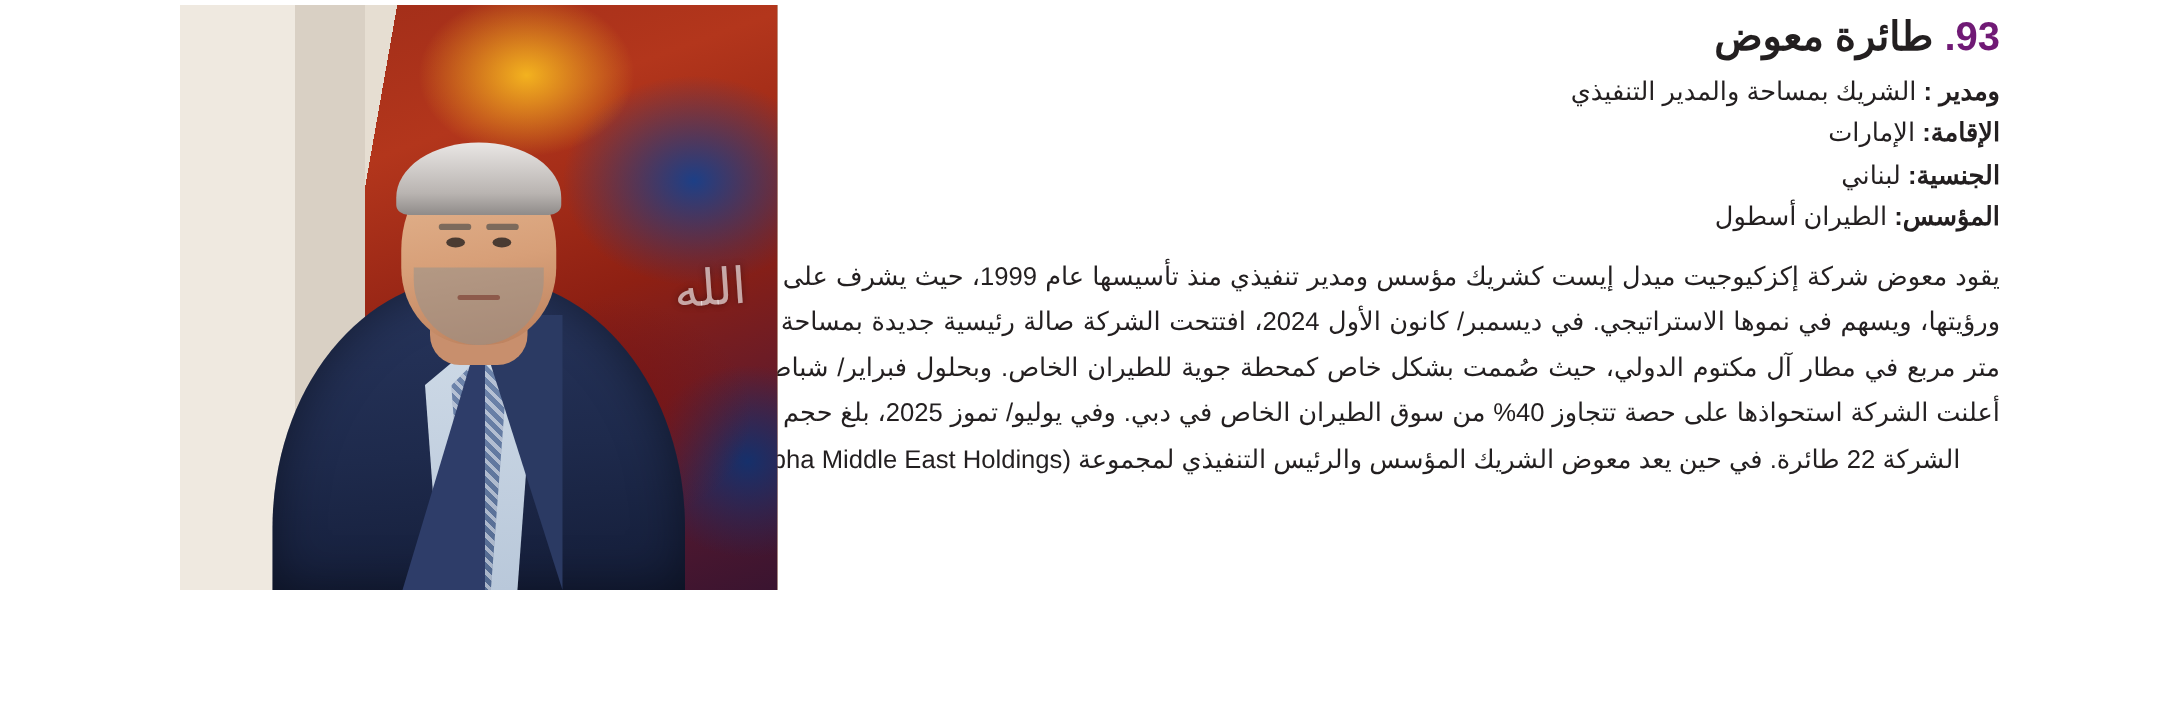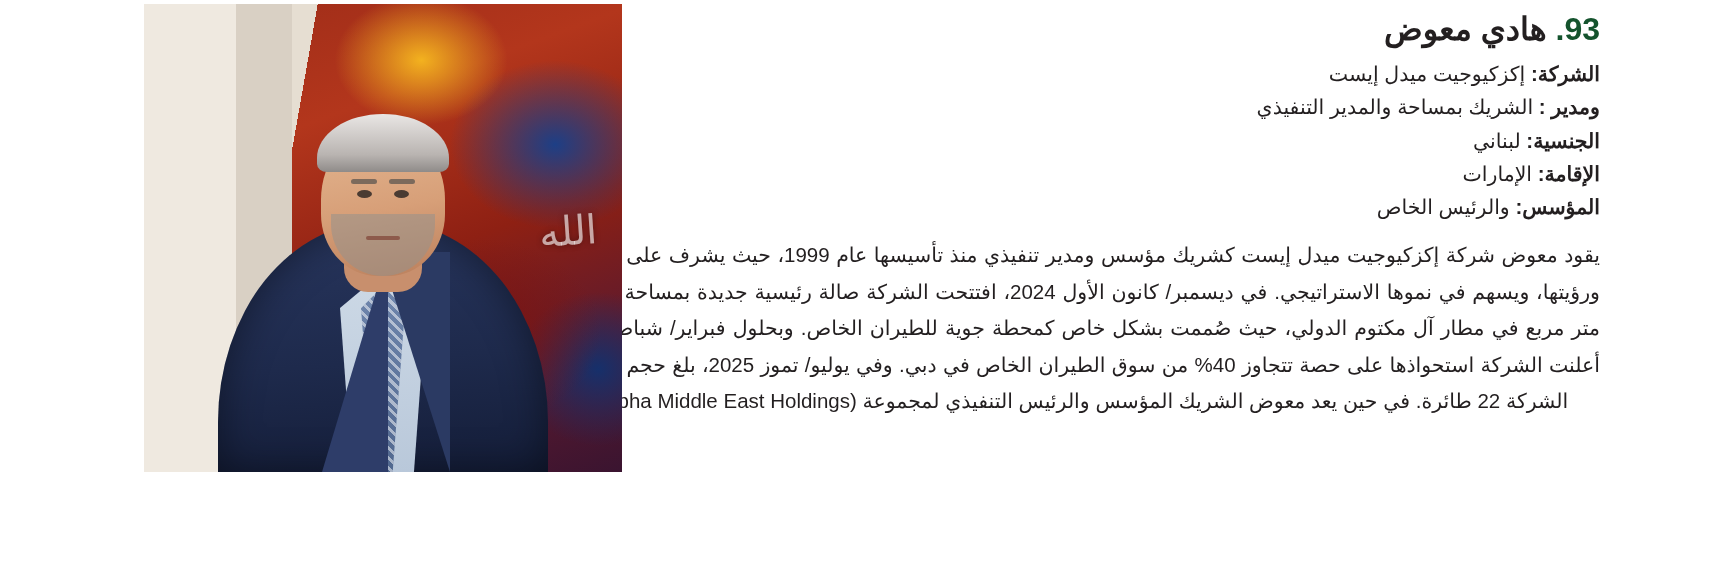--- a/index.html
+++ b/index.html
@@ -30,21 +30,21 @@
     text-align: right;
   }
   .name-line {
     font-size: 32px;
     font-weight: bold;
     line-height: 1.35;
     margin: 0 0 6px 0;
     white-space: nowrap;
   }
   .rank {
-    color: #14532d;
+    color: #701a75;
     font-weight: bold;
     margin-top: 16px;
   }
   .person-name {
     color: #231f20;
     font-weight: bold;
   }
   .fact {
     font-size: 20.5px;
     line-height: 1.62;
@@ -224,46 +224,42 @@
 </style>
 </head>
 <body>
 
 <div class="profile-wrap">
 
   <div class="content-col">
 
     <h1 class="name-line">
       <span class="rank">93.</span>
-      <span class="person-name">هادي معوض</span>
+      <span class="person-name">طائرة معوض</span>
     </h1>
 
-    <p class="fact">
-      <span class="lbl">الشركة:</span>
-      <span class="val">إكزكيوجيت ميدل إيست</span>
-    </p>
 
     <p class="fact">
       <span class="lbl">ومدير :</span>
       <span class="val">الشريك بمساحة والمدير التنفيذي</span>
     </p>
 
     <p class="fact">
+      <span class="lbl">الإقامة:</span>
+      <span class="val">الإمارات</span>
+    </p>
+
+    <p class="fact">
       <span class="lbl">الجنسية:</span>
       <span class="val">لبناني</span>
     </p>
 
     <p class="fact">
-      <span class="lbl">الإقامة:</span>
-      <span class="val">الإمارات</span>
-    </p>
-
-    <p class="fact">
       <span class="lbl">المؤسس:</span>
-      <span class="val">والرئيس الخاص</span>
+      <span class="val">الطيران أسطول</span>
     </p>
 
     <p class="bio">يقود معوض شركة إكزكيوجيت ميدل إيست كشريك مؤسس ومدير تنفيذي منذ تأسيسها عام 1999، حيث يشرف على عملياتها ورؤيتها، ويسهم في نموها الاستراتيجي. في ديسمبر/ كانون الأول 2024، افتتحت الشركة صالة رئيسية جديدة بمساحة 15 ألف متر مربع في مطار آل مكتوم الدولي، حيث صُممت بشكل خاص كمحطة جوية للطيران الخاص. وبحلول فبراير/ شباط 2025، أعلنت الشركة استحواذها على حصة تتجاوز 40% من سوق الطيران الخاص في دبي. وفي يوليو/ تموز 2025، بلغ حجم أسطول الشركة 22 طائرة. في حين يعد معوض الشريك المؤسس والرئيس التنفيذي لمجموعة (Alpha Middle East Holdings).</p>
   </div>
 
   <div class="photo-col">
     <div class="photo-frame">
       <div class="bg-wall"></div>
       <div class="canvas-edge"></div>
       <div class="calligraphy">الله</div>

